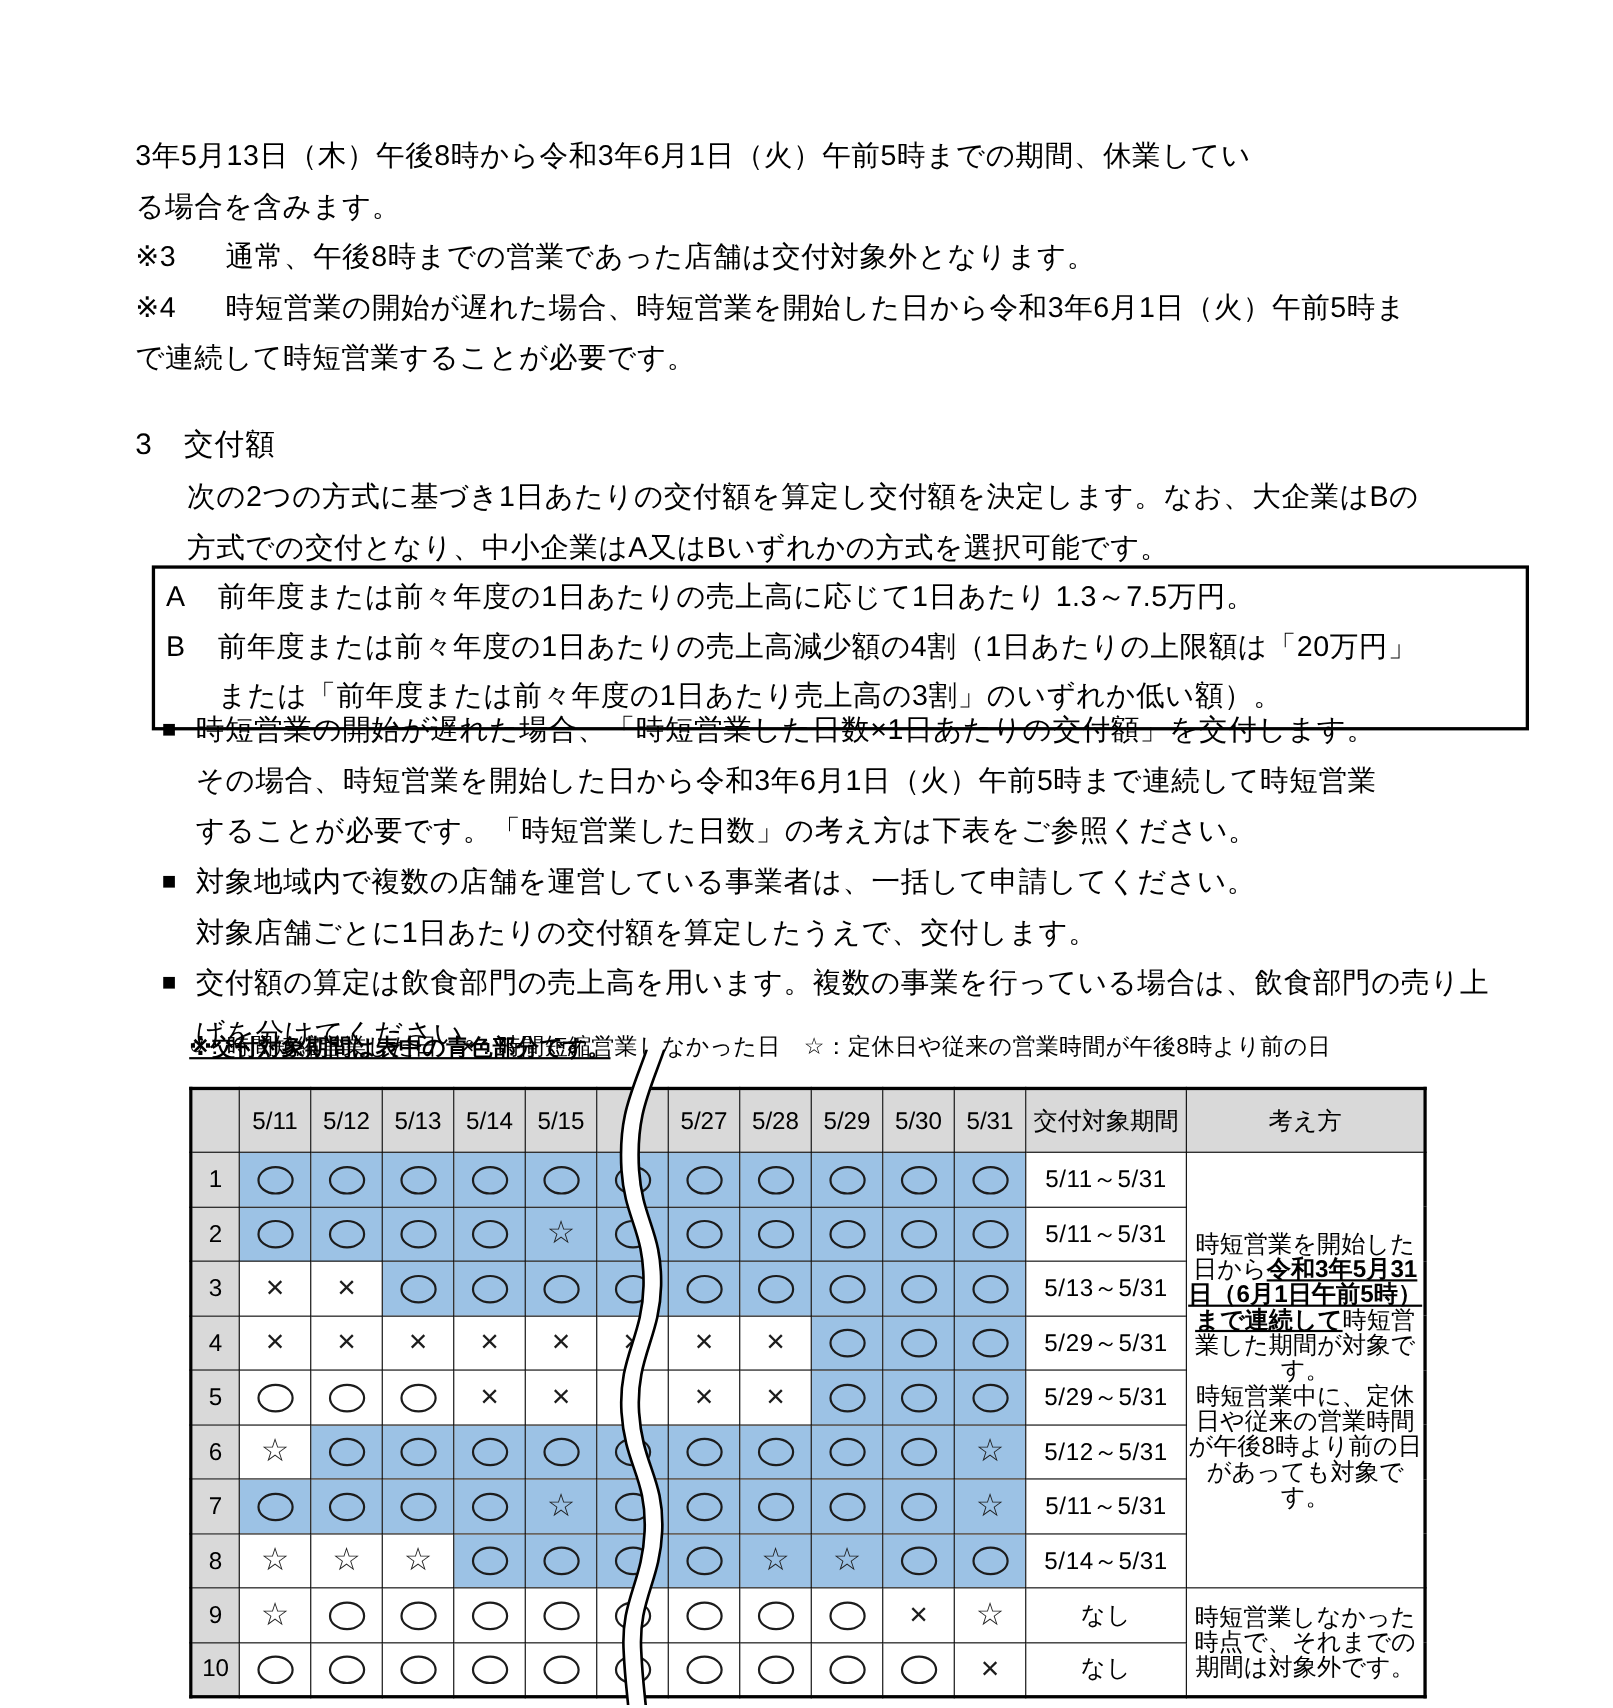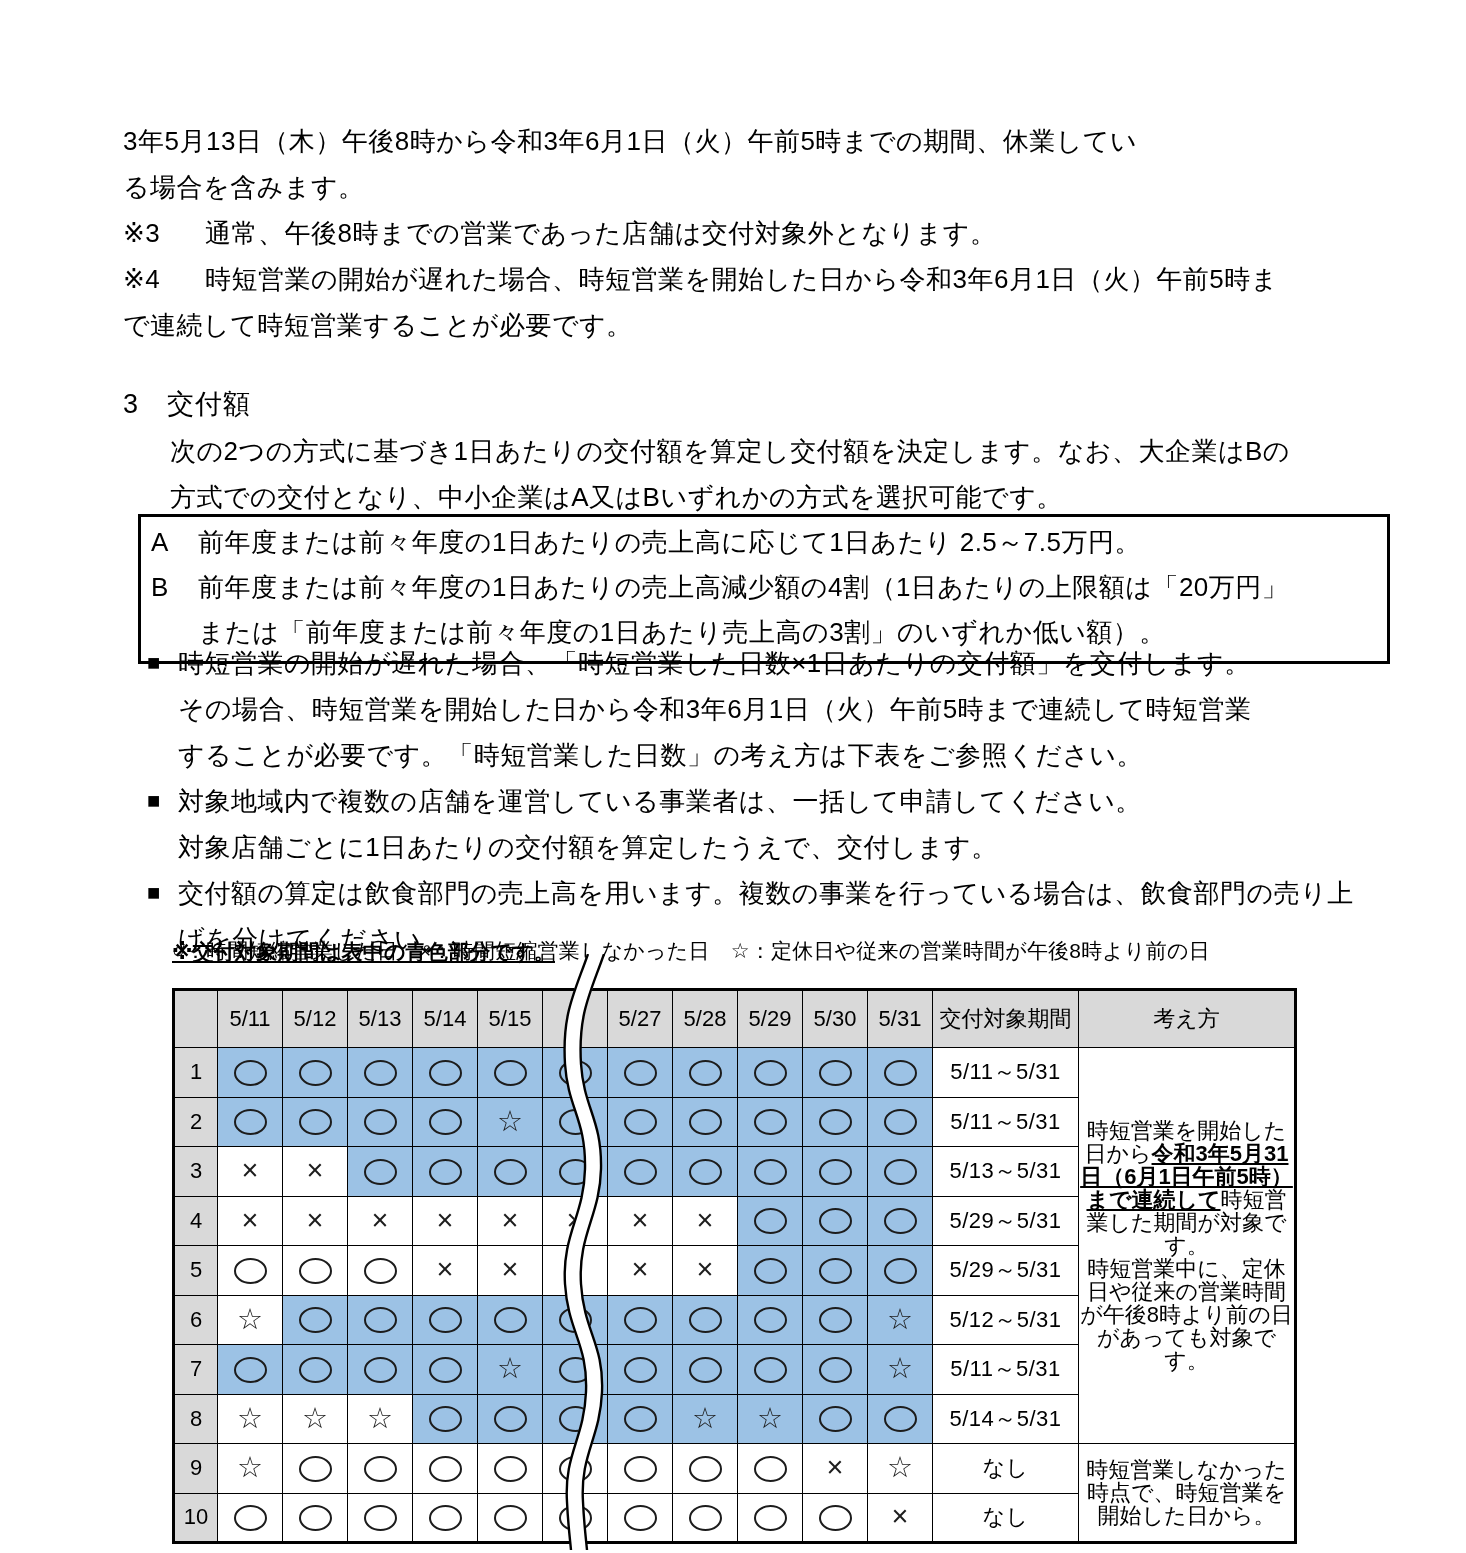--- a/index.html
+++ b/index.html
@@ -80,21 +80,21 @@
   </div>
 
   <div class="tblock heading">3　交付額</div>
 
   <div class="tblock intro">
     <div>次の2つの方式に基づき1日あたりの交付額を算定し交付額を決定します。なお、大企業はBの</div>
     <div>方式での交付となり、中小企業はA又はBいずれかの方式を選択可能です。</div>
   </div>
 
   <div class="methods-box">
-    <div><span class="mlabel">A</span><span>前年度または前々年度の1日あたりの売上高に応じて1日あたり 2.5～7.5万円。</span></div>
+    <div><span class="mlabel">A</span><span>前年度または前々年度の1日あたりの売上高に応じて1日あたり 1.3～7.5万円。</span></div>
     <div><span class="mlabel">B</span><span>前年度または前々年度の1日あたりの売上高減少額の4割（1日あたりの上限額は「20万円」</span></div>
     <div class="mind">または「前年度または前々年度の1日あたり売上高の3割」のいずれか低い額）。</div>
   </div>
 
   <div class="tblock bullets">
     <div><span class="bmark">■</span><span>時短営業の開始が遅れた場合、「時短営業した日数×1日あたりの交付額」を交付します。</span></div>
     <div class="bind">その場合、時短営業を開始した日から令和3年6月1日（火）午前5時まで連続して時短営業</div>
     <div class="bind">することが必要です。「時短営業した日数」の考え方は下表をご参照ください。</div>
     <div><span class="bmark">■</span><span>対象地域内で複数の店舗を運営している事業者は、一括して申請してください。</span></div>
     <div class="bind">対象店舗ごとに1日あたりの交付額を算定したうえで、交付します。</div>
@@ -270,21 +270,21 @@
             <td><span class="sym-o"></span></td>
             <td><span class="sym-o"></span></td>
             <td><span class="sym-o"></span></td>
             <td><span class="sym-o"></span></td>
             <td><span class="sym-o"></span></td>
             <td><span class="sym-o"></span></td>
             <td><span class="sym-o"></span></td>
             <td><span class="sym-x">×</span></td>
             <td><span class="sym-s">☆</span></td>
             <td class="period">なし</td>
-            <td class="kangae kangae2" rowspan="2">時短営業しなかった時点で、時短営業を開始した日から。</td>
+            <td class="kangae kangae2" rowspan="2">時短営業しなかった時点で、それまでの期間は対象外です。</td>
           </tr>
           <tr>
             <td class="rownum">10</td>
             <td><span class="sym-o"></span></td>
             <td><span class="sym-o"></span></td>
             <td><span class="sym-o"></span></td>
             <td><span class="sym-o"></span></td>
             <td><span class="sym-o"></span></td>
             <td><span class="sym-o"></span></td>
             <td><span class="sym-o"></span></td>

